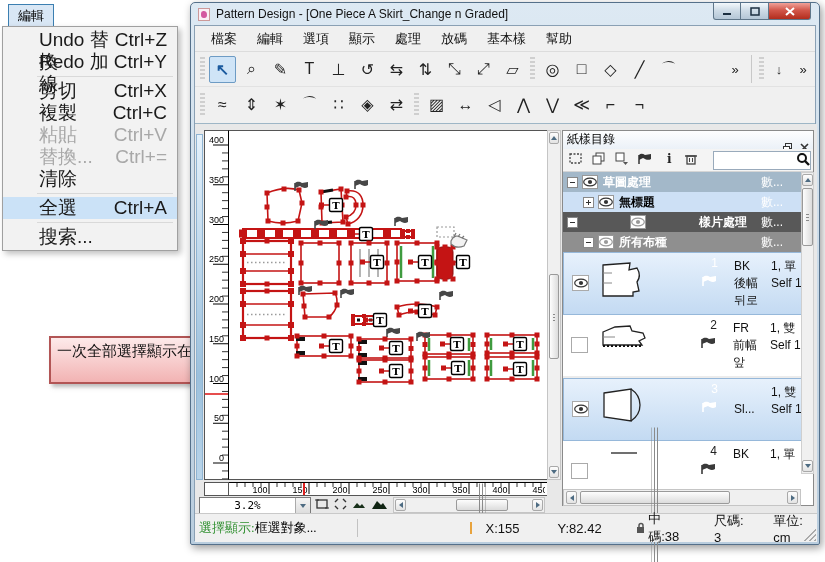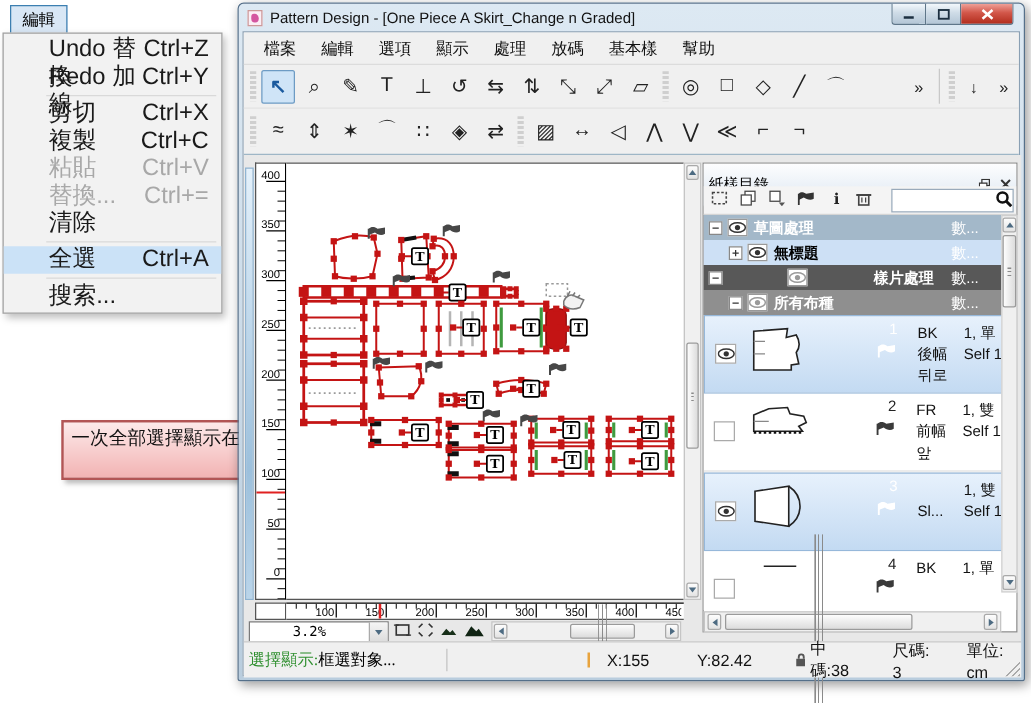--- a/index.html
+++ b/index.html
@@ -65,21 +65,21 @@
 
   
   .zoombar { position:absolute; left:0; top:374px; width:366px; height:15px; }
   .zoom-combo { position:absolute; left:4px; top:-1px; width:112px; height:17px; background:#fff; border:1px solid #7a7a7a; display:flex; }
   .zoom-val { flex:1; text-align:center; font-size:11px; line-height:15px; font-family:"DejaVu Sans Mono",monospace; }
   .zoom-drop { width:15px; border-left:1px solid #aaa; background:linear-gradient(#f5f5f5,#ddd); display:flex; align-items:center; justify-content:center; }
   .zbicons { position:absolute; left:120px; top:0; display:flex; gap:5px; align-items:center; height:15px; }
 
   
   .rpanel { position:absolute; left:367px; top:6px; width:252px; height:376px; background:#fff; border:1px solid #8a8a8a; }
-  .rp-head { position:absolute; left:0; top:0; width:100%; height:34px; background:linear-gradient(#fdfdfe,#dce7f2); border-bottom:1px solid #c8d4e0; display:flex; align-items:center; padding:0 4px; font-size:12px; }
+  .rp-head { position:absolute; left:0; top:0; width:100%; height:34px; background:linear-gradient(#fdfdfe,#dce7f2); border-bottom:1px solid #c8d4e0; display:flex; padding:0 4px; font-size:12px; }
   .rp-headbtns { margin-left:auto; display:flex; gap:8px; align-items:center; }
   .rp-tools { position:absolute; left:0; top:18px; width:100%; height:23px; background:#f4f4f4; border-bottom:1px solid #d5d5d5; display:flex; align-items:center; gap:9px; padding-left:6px; }
   .rp-search { position:absolute; right:2px; top:2px; width:98px; height:19px; background:#fff; border:1px solid #9ab; display:flex; align-items:center; }
   .rp-search input { border:none; outline:none; flex:1; width:70px; font-size:11px; padding-left:3px; background:transparent; }
   .tree { position:absolute; left:0; top:41px; width:100%; }
   .trow2 { height:20px; display:flex; align-items:center; font-size:12px; position:relative; }
   .trow2 .lbl { margin-left:5px; font-weight:bold; }
   .trow2 .cnt { position:absolute; left:198px; color:#fff; }
   .t-sel-light { background:#a3b8c9; color:#fff; }
   .t-lite { background:#cde0f5; color:#000; }

